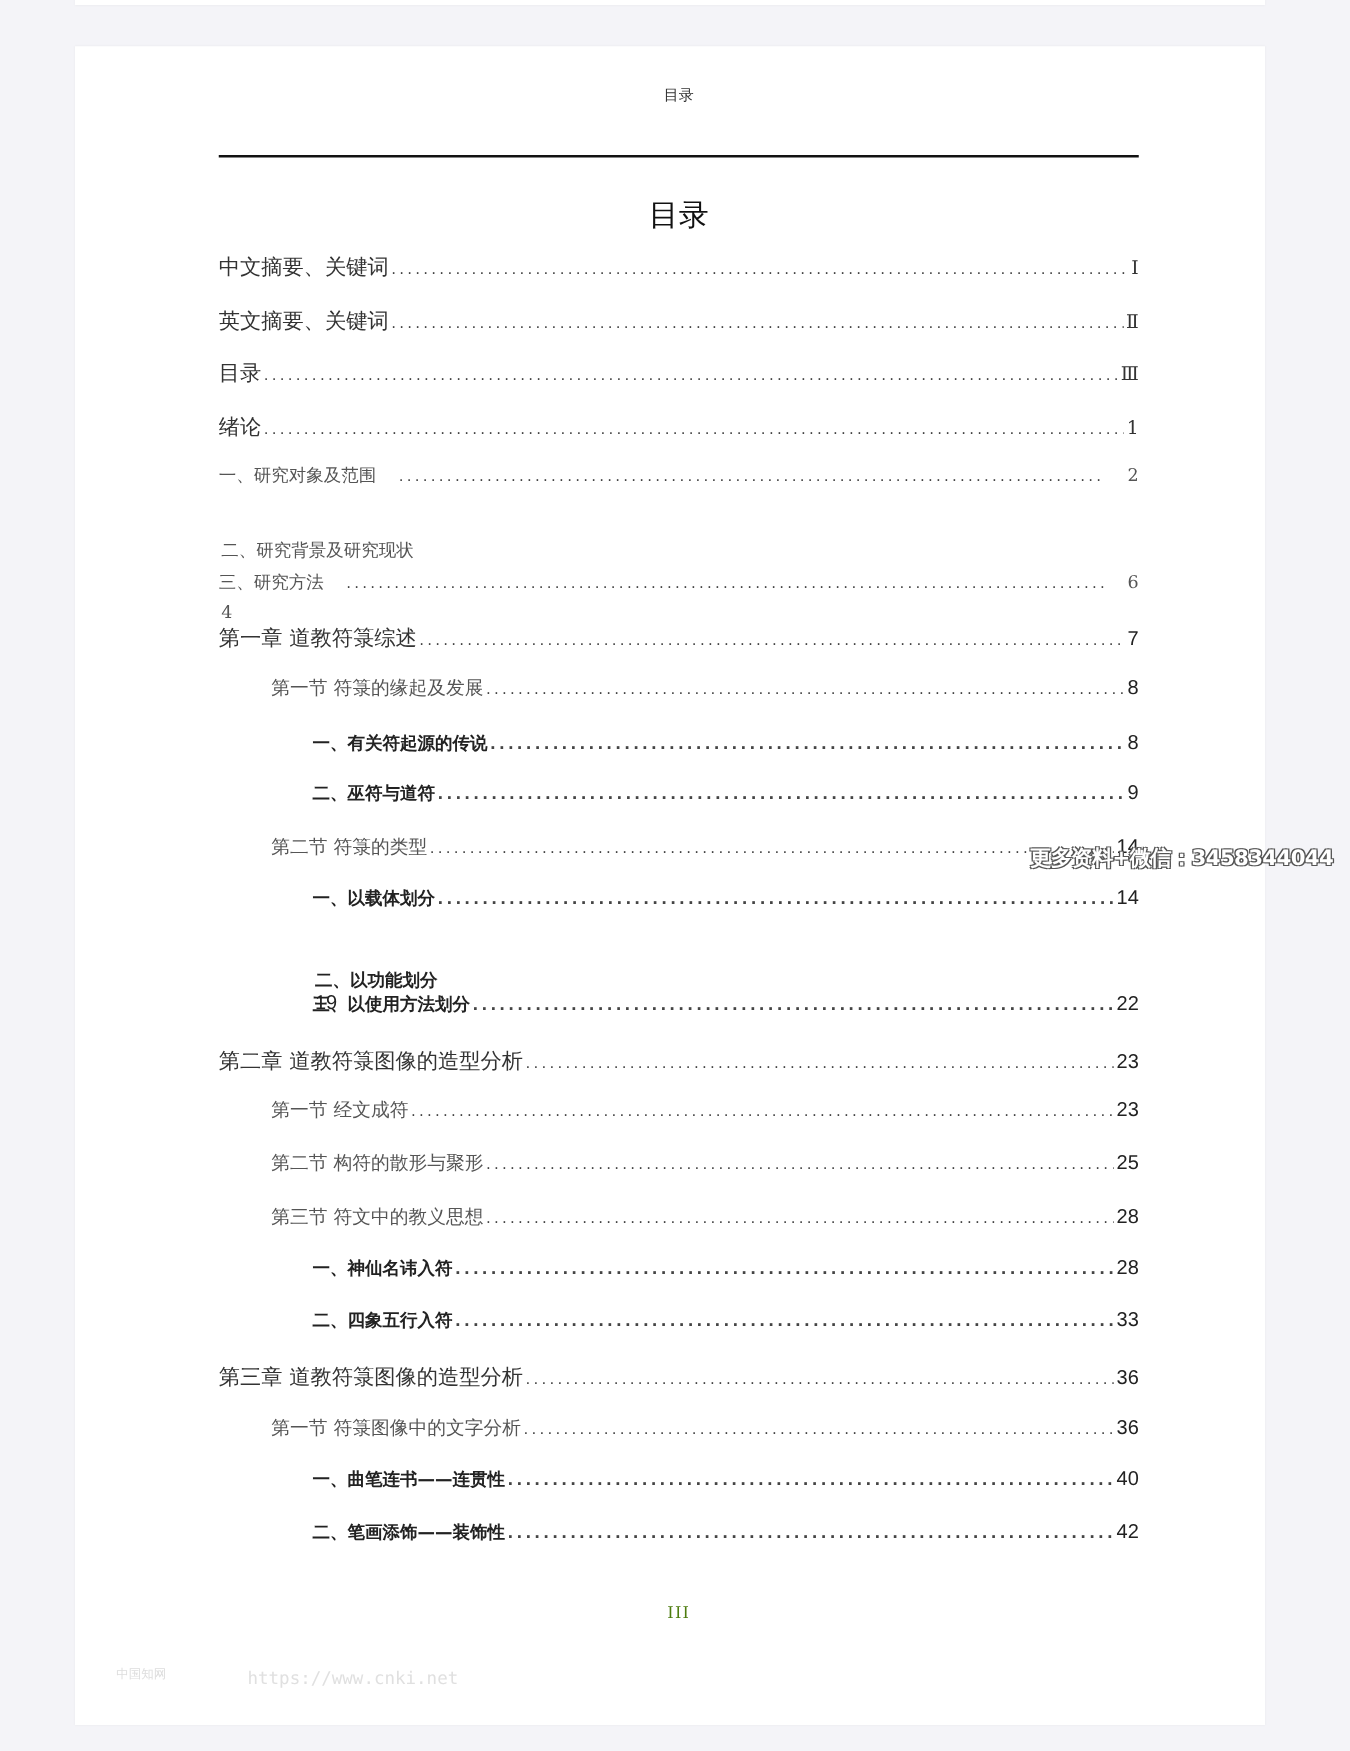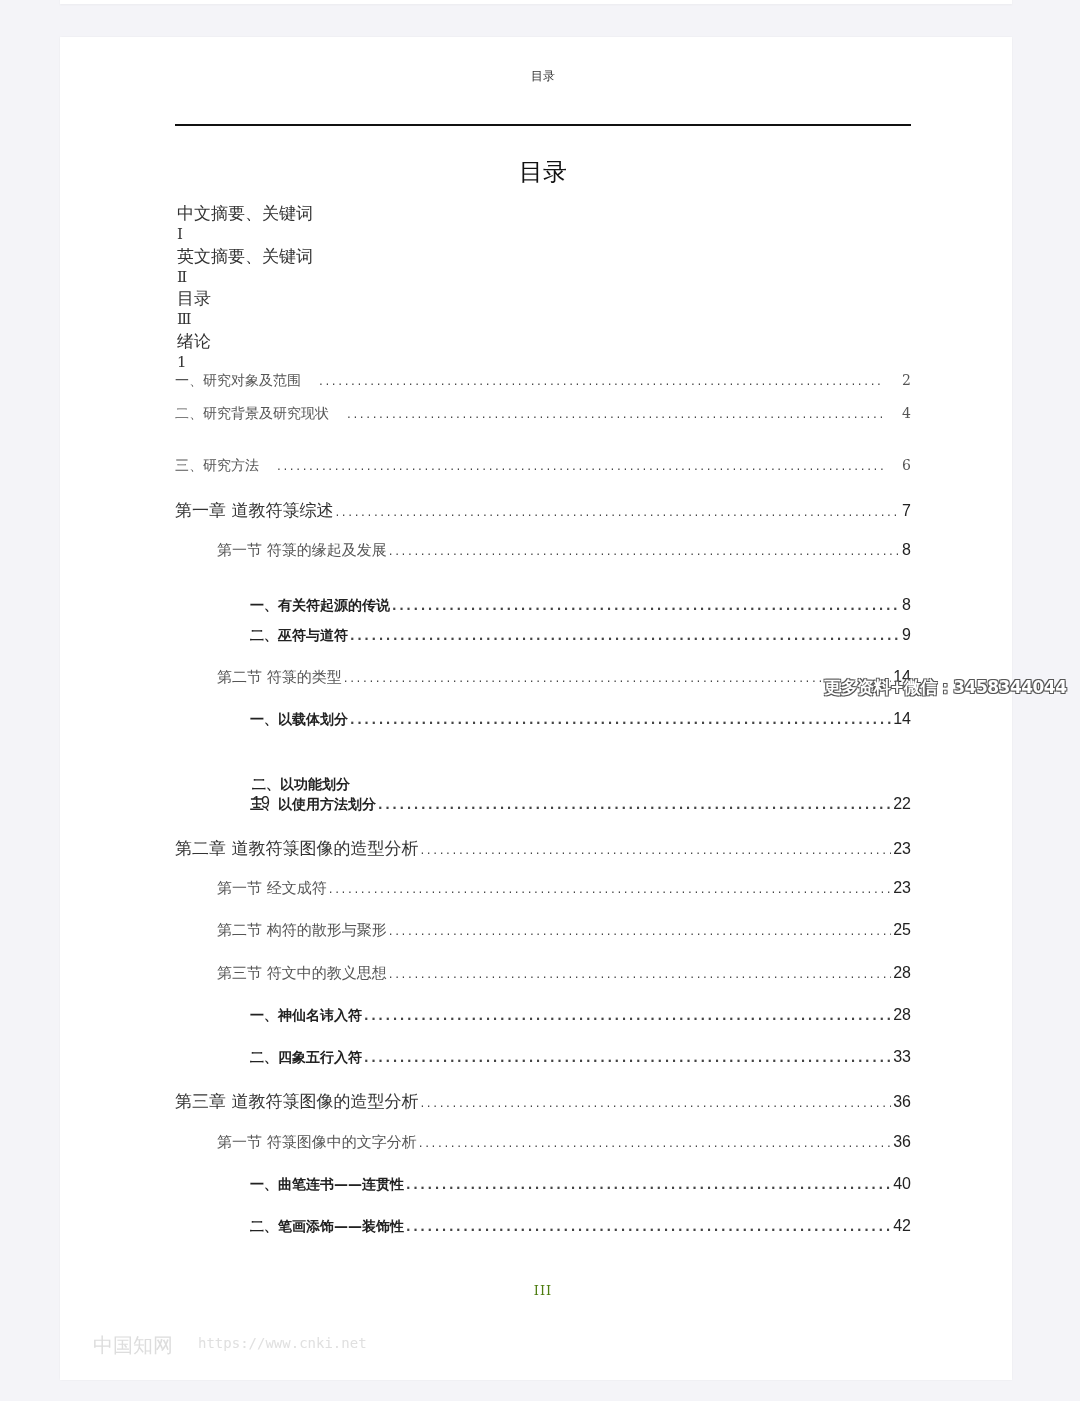--- a/index.html
+++ b/index.html
@@ -37,41 +37,41 @@
   .toc-row .label { flex: 0 0 auto; }
   .toc-row .dots {
     flex: 1 1 auto; overflow: hidden; margin: 0 2px;
     color: #444; letter-spacing: 2.6px; font-size: 12px;
     font-family: "DejaVu Sans", sans-serif;
   }
   .toc-row .dots::before {
     content: "..................................................................................................................................................................................................................";
   }
   .toc-row .page-num { flex: 0 0 auto; text-align: right; }
-  .lvl-front { font-size: 17px; color: #333; flex-direction: column; }
+  .lvl-front { font-size: 17px; color: #333; }
   .lvl-front .page-num { font-size: 15px; }
   .lvl-intro-sub { font-size: 14px; color: #555; gap: 16px; }
   .lvl-intro-sub .page-num { font-size: 14px; }
   .lvl-chapter { font-size: 17px; color: #333; }
   .lvl-chapter .page-num { font-family: "Liberation Sans", sans-serif; font-size: 16px; color: #222; }
   .lvl-section { font-size: 15px; color: #555; padding-left: 42px; width: 694px !important; }
   .lvl-section .page-num { font-family: "Liberation Sans", sans-serif; font-size: 16px; color: #222; }
   .lvl-item {
     font-family: "DejaVu Sans", "Liberation Sans", sans-serif;
     font-size: 14px; font-weight: bold; color: #222;
     padding-left: 75px; width: 661px !important;
   }
   .lvl-item .page-num { font-family: "Liberation Sans", sans-serif; font-size: 16px; font-weight: normal; }
   .page-footer {
     position: absolute; left: 115px; top: 1246px; width: 736px; text-align: center;
     font-size: 13px; color: #4d7c0f; letter-spacing: 1px;
   }
   .cnki-mark {
     position: absolute; left: 93px; top: 1332px;
-    font-size: 20px; color: #ddd; font-family: "DejaVu Sans", sans-serif;
+    font-size: 10px; color: #ddd; font-family: "DejaVu Sans", sans-serif;
   }
   .cnki-url {
     position: absolute; left: 198px; top: 1335px;
     font-size: 14px; color: #e0e0e0; font-family: "DejaVu Sans Mono", monospace;
   }
   .watermark {
     position: absolute; left: 824px; top: 674px; width: 256px;
     font-family: "DejaVu Sans", sans-serif; font-size: 17px; font-weight: bold;
     color: #fff; line-height: 27px; letter-spacing: -0.5px;
     text-shadow: -1px -1px 0 #555, 1px -1px 0 #555, -1px 1px 0 #555, 1px 1px 0 #555;
@@ -108,41 +108,41 @@
     <div class="toc-row lvl-front" style="top: 172px;">
       <span class="label">绪论</span>
       <span class="dots"></span>
       <span class="page-num">1</span>
     </div>
     <div class="toc-row lvl-intro-sub" style="top: 214px;">
       <span class="label">一、研究对象及范围</span>
       <span class="dots"></span>
       <span class="page-num">2</span>
     </div>
-    <div class="toc-row lvl-intro-sub" style="top: 247px;">
+    <div class="toc-row lvl-intro-sub" style="top: 274px; flex-direction: column;">
       <span class="label">二、研究背景及研究现状</span>
       <span class="dots"></span>
       <span class="page-num">4</span>
     </div>
     <div class="toc-row lvl-intro-sub" style="top: 299px;">
       <span class="label">三、研究方法</span>
       <span class="dots"></span>
       <span class="page-num">6</span>
     </div>
     <div class="toc-row lvl-chapter" style="top: 341px;">
       <span class="label">第一章  道教符箓综述</span>
       <span class="dots"></span>
       <span class="page-num">7</span>
     </div>
     <div class="toc-row lvl-section" style="top: 383px;">
       <span class="label">第一节  符箓的缘起及发展</span>
       <span class="dots"></span>
       <span class="page-num">8</span>
     </div>
-    <div class="toc-row lvl-item" style="top: 438px;">
+    <div class="toc-row lvl-item" style="top: 428px;">
       <span class="label">一、有关符起源的传说</span>
       <span class="dots"></span>
       <span class="page-num">8</span>
     </div>
     <div class="toc-row lvl-item" style="top: 468px;">
       <span class="label">二、巫符与道符</span>
       <span class="dots"></span>
       <span class="page-num">9</span>
     </div>
     <div class="toc-row lvl-section" style="top: 510px;">

